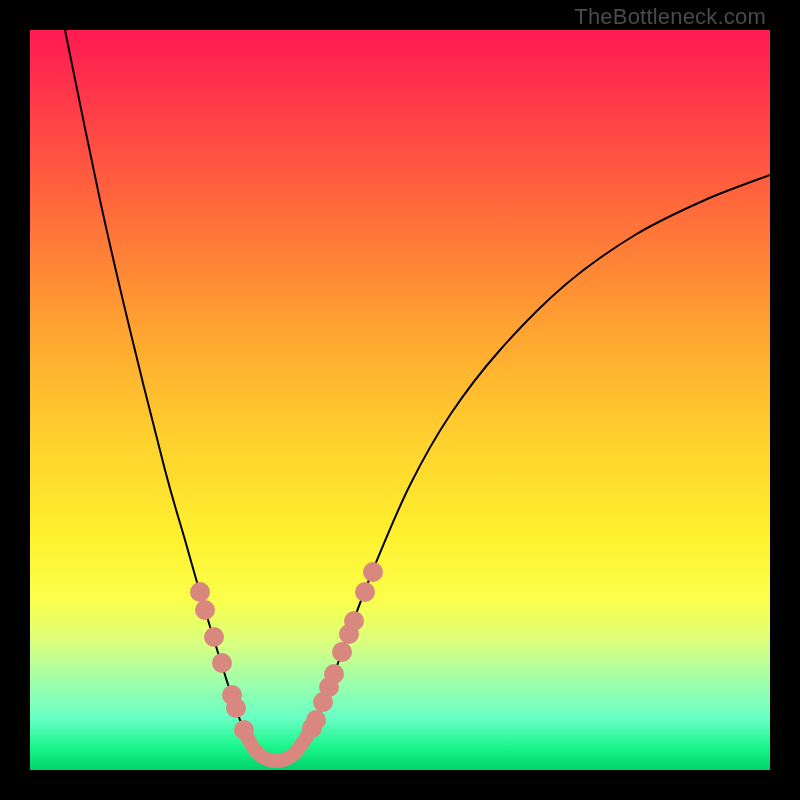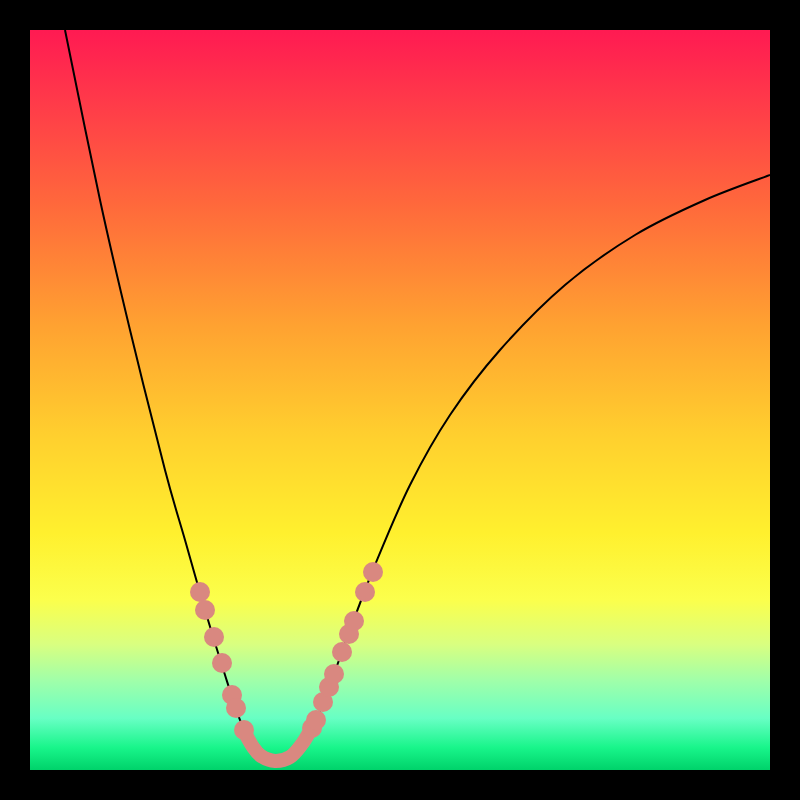--- a/index.html
+++ b/index.html
@@ -68,20 +68,21 @@
     stroke: #d98880;
     stroke-width: 14;
     stroke-linecap: round;
     stroke-linejoin: round;
   }
 </style>
 </head>
 <body>
 
 <div class="frame">
+  <div class="watermark">TheBottleneck.com</div>
   <div class="plot">
     <svg class="curve" viewBox="0 0 740 740" preserveAspectRatio="none">
       <path id="main-path" class="main" d="M 35 0 C 40.833333333333336 28.333333333333332, 59.166666666666664 120, 70 170 C 80.83333333333333 220, 89.16666666666667 255, 100 300 C 110.83333333333333 345, 125.83333333333333 405, 135 440 C 144.16666666666666 475, 148.33333333333334 486.6666666666667, 155 510 C 161.66666666666666 533.3333333333334, 168.33333333333334 557.5, 175 580 C 181.66666666666666 602.5, 189.16666666666666 626.6666666666666, 195 645 C 200.83333333333334 663.3333333333334, 205.5 678.3333333333334, 210 690 C 214.5 701.6666666666666, 218.33333333333334 709, 222 715 C 225.66666666666666 721, 228.16666666666666 723.3333333333334, 232 726 C 235.83333333333334 728.6666666666666, 240.33333333333334 730.8333333333334, 245 731 C 249.66666666666666 731.1666666666666, 255 730.5, 260 727 C 265 723.5, 270.3333333333333 717, 275 710 C 279.6666666666667 703, 283.8333333333333 694.1666666666666, 288 685 C 292.1666666666667 675.8333333333334, 294.6666666666667 669.1666666666666, 300 655 C 305.3333333333333 640.8333333333334, 312.5 620, 320 600 C 327.5 580, 335 559.1666666666666, 345 535 C 355 510.8333333333333, 367.5 480, 380 455 C 392.5 430, 405 407.5, 420 385 C 435 362.5, 450.8333333333333 341.6666666666667, 470 320 C 489.1666666666667 298.3333333333333, 512.5 274.1666666666667, 535 255 C 557.5 235.83333333333334, 581.6666666666666 219.16666666666666, 605 205 C 628.3333333333334 190.83333333333334, 652.5 180, 675 170 C 697.5 160, 729.1666666666666 149.16666666666666, 740 145"></path>
       <path id="bottom-arc" class="beadpath" d="M 216 705 C 217.16666666666666 707, 220.5 713.5, 223 717 C 225.5 720.5, 227.33333333333334 723.6666666666666, 231 726 C 234.66666666666666 728.3333333333334, 240.16666666666666 730.8333333333334, 245 731 C 249.83333333333334 731.1666666666666, 255.5 729.8333333333334, 260 727 C 264.5 724.1666666666666, 268.6666666666667 718.3333333333334, 272 714 C 275.3333333333333 709.6666666666666, 278.6666666666667 703.1666666666666, 280 701"></path>
       <g id="beads-left">
           <circle class="bead" cx="170" cy="562" r="10"></circle>
           <circle class="bead" cx="175" cy="580" r="10"></circle>
           <circle class="bead" cx="184" cy="607" r="10"></circle>
           <circle class="bead" cx="192" cy="633" r="10"></circle>
           <circle class="bead" cx="202" cy="665" r="10"></circle>

